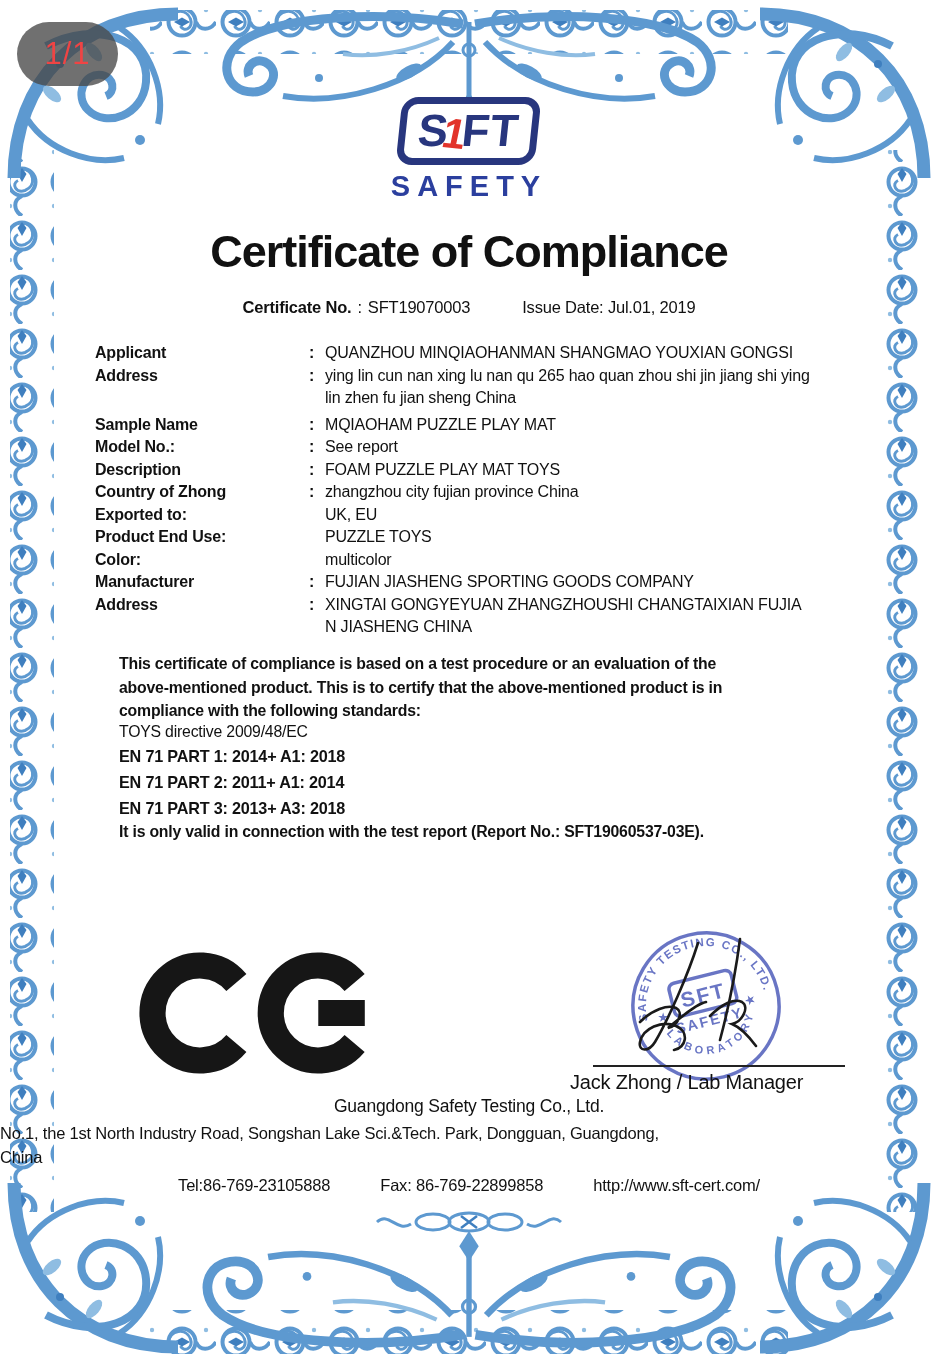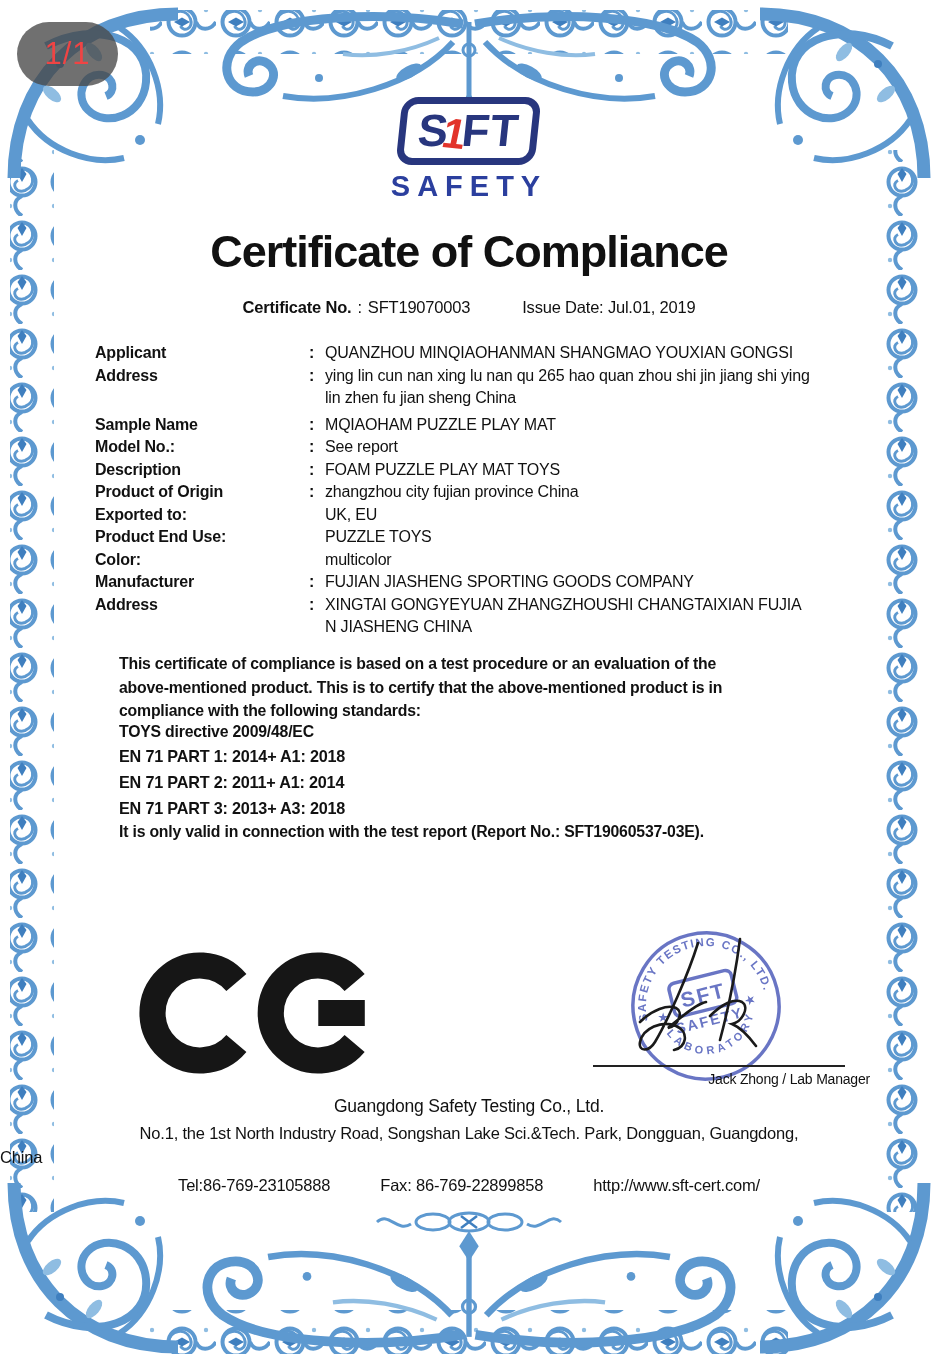--- a/index.html
+++ b/index.html
@@ -31,34 +31,34 @@
   .certline .grp{display:flex;gap:6px;}
   
   .fields{position:absolute;left:95px;top:342px;width:762px;font-size:16px;line-height:22.5px;}
   .frow{display:grid;grid-template-columns:214px 16px 1fr;}
   .frow.gap{margin-top:4px;}
   .flabel{font-weight:bold;}
   .fcolon{font-weight:bold;}
   .fvalue{white-space:pre-line;}
   
   .statement{position:absolute;left:119px;top:652px;width:740px;font-weight:bold;font-size:15.8px;line-height:23.5px;white-space:pre-line;}
-  .directive{position:absolute;left:119px;top:723px;font-weight:bold;font-size:15.8px;}
+  .directive{position:absolute;left:119px;top:723px;font-weight:normal;font-size:15.8px;}
   .std{position:absolute;left:119px;font-weight:bold;font-size:16.2px;}
   .std1{top:747px;} .std2{top:773px;} .std3{top:799px;}
   .validity{position:absolute;left:119px;top:823px;font-weight:bold;font-size:15.8px;}
   
   .ce{position:absolute;left:138px;top:942px;}
   .behalf{position:absolute;left:558px;top:947px;font-size:17.5px;}
   .stamp{position:absolute;left:608px;top:912px;}
   .sig{position:absolute;left:588px;top:925px;}
   .sigline{position:absolute;left:593px;top:1065px;width:252px;border-top:2px solid #222;}
-  .signame{position:absolute;left:570px;top:1071px;width:300px;text-align:right;font-size:14px;}
+  .signame{position:absolute;left:570px;top:1071px;width:300px;text-align:left;font-size:20px;}
   
   .f-company{position:absolute;top:1096px;width:100%;text-align:center;font-weight:normal;font-size:17.5px;}
-  .f-addr1{position:absolute;top:1124px;width:100%;text-align:center;font-size:16.5px;}
+  .f-addr1{position:absolute;top:1124px;width:100%;text-align:left;font-size:16.5px;}
   .f-addr2{position:absolute;top:1148px;width:100%;text-align:left;font-size:16.5px;}
   .f-tel{position:absolute;top:1176px;width:100%;display:flex;justify-content:center;gap:50px;font-size:16.5px;}
 </style>
 </head>
 <body>
 
 <div class="page">
 
   <svg class="border-svg" width="938" height="1361" viewBox="0 0 938 1361" aria-hidden="true">
     <defs>
@@ -170,21 +170,21 @@
         <span class="flabel">Model No.:</span>
           <span class="fcolon">:</span>
           <span class="fvalue">See report</span>
       </div>
       <div class="frow">
         <span class="flabel">Description</span>
           <span class="fcolon">:</span>
           <span class="fvalue">FOAM PUZZLE PLAY MAT TOYS</span>
       </div>
       <div class="frow">
-        <span class="flabel">Product of Origin</span>
+        <span class="flabel">Country of Zhong</span>
           <span class="fcolon">:</span>
           <span class="fvalue">zhangzhou city fujian province China</span>
       </div>
       <div class="frow">
         <span class="flabel">Exported to:</span>
           <span class="fcolon"></span>
           <span class="fvalue">UK, EU</span>
       </div>
       <div class="frow">
         <span class="flabel">Product End Use:</span>

